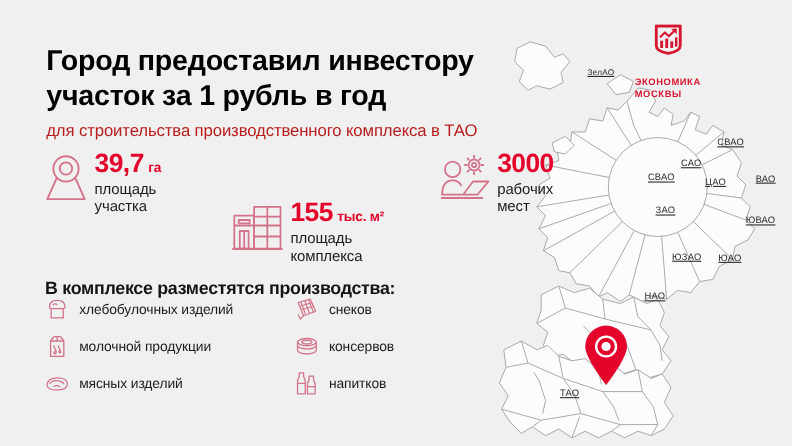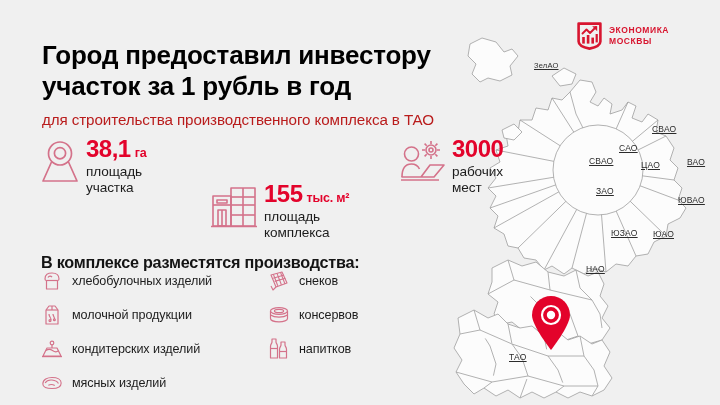--- a/index.html
+++ b/index.html
@@ -21,21 +21,21 @@
     position:absolute;
     font-family:"Liberation Sans","DejaVu Sans",sans-serif;
     font-size:8.5px;color:#2b2b2b;letter-spacing:.2px;white-space:nowrap;text-decoration:underline;
   }
   .map-label.small{font-size:7.5px;}
 
   
   .map-pin{position:absolute;left:529px;top:295px;width:44px;height:56px;}
 
   
-  .logo{position:absolute;left:577px;top:22px;display:flex;align-items:center;gap:7px;}
+  .logo{position:absolute;left:577px;top:22px;display:flex;align-items:center;gap:19px;flex-direction:column;}
   .logo-mark{width:25px;height:28px;flex:none;}
   .logo-text{
     font-size:8.5px;font-weight:bold;color:#d8152f;line-height:1.28;
     letter-spacing:.55px;text-transform:uppercase;
   }
 
   
   .headline{
     position:absolute;left:42px;top:23px;width:470px;
     font-size:26px;font-weight:bold;color:#000000;
@@ -195,21 +195,21 @@
     <div class="stat s1">
       <span class="stat-ico">
         <svg width="40" height="46" viewBox="0 0 40 46" xmlns="http://www.w3.org/2000/svg">
           <path d="M20 3 A11.5 11.5 0 0 0 20 26 A11.5 11.5 0 0 0 20 3 Z" fill="none" stroke="#d4728a" stroke-width="1.7"></path>
           <circle cx="20" cy="14.2" r="5.6" fill="none" stroke="#d4728a" stroke-width="1.7"></circle>
           <path d="M11.5 23 L3 42 H37 L28.5 23" fill="none" stroke="#d4728a" stroke-width="1.7" stroke-linejoin="round"></path>
         </svg>
       </span>
       <div class="stat-body">
         <div class="stat-num-row">
-          <span class="stat-num">38,1</span>
+          <span class="stat-num">39,7</span>
           <span class="stat-unit">га</span>
         </div>
         <div class="stat-cap">
           <span>площадь</span><br>
           <span>участка</span>
         </div>
       </div>
     </div>
 
     <div class="stat s2">
@@ -299,34 +299,20 @@
               <line x1="10" y1="2" x2="10" y2="6"></line>
               <path d="M7 10 C7 13 9 13 9 16 M11 10 C11 12 12.5 12.5 12.5 15"></path>
               <circle cx="8" cy="16.6" r="1"></circle>
               <circle cx="12.4" cy="15.8" r="0.9"></circle>
             </g>
           </svg>
         </span>
         <span class="prod-label">молочной продукции</span>
       </div>
 
-      <div class="prod-item">
-        <span class="prod-ico">
-          <svg width="22" height="20" viewBox="0 0 22 20" xmlns="http://www.w3.org/2000/svg">
-            <g fill="none" stroke="#d4728a" stroke-width="1.2" stroke-linejoin="round">
-              <path d="M2 17 L6 9 L16 9 L20 17 Z"></path>
-              <path d="M5 11.5 C7 10 9.5 10 11.5 11.5 C13.5 13 16 13 17.5 11.8"></path>
-              <path d="M11 9 L11 5.5"></path>
-              <circle cx="11" cy="4" r="1.8"></circle>
-              <line x1="1" y1="17.6" x2="21" y2="17.6"></line>
-            </g>
-          </svg>
-        </span>
-        <span class="prod-label">кондитерских изделий</span>
-      </div>
 
       <div class="prod-item">
         <span class="prod-ico">
           <svg width="24" height="16" viewBox="0 0 24 16" xmlns="http://www.w3.org/2000/svg">
             <g fill="none" stroke="#d4728a" stroke-width="1.2" stroke-linejoin="round">
               <path d="M2 9 C2 4 7 2 12 2 C18 2 22 4 22 8 C22 12 18 14 12 14 C6 14 2 12.5 2 9 Z"></path>
               <path d="M4.5 8 C6 5.5 9 4.5 12 4.8 C15.5 5.2 18 6.5 19 8.5"></path>
               <path d="M8 10.5 C10 9.5 13 9.6 15 10.8"></path>
             </g>
           </svg>

